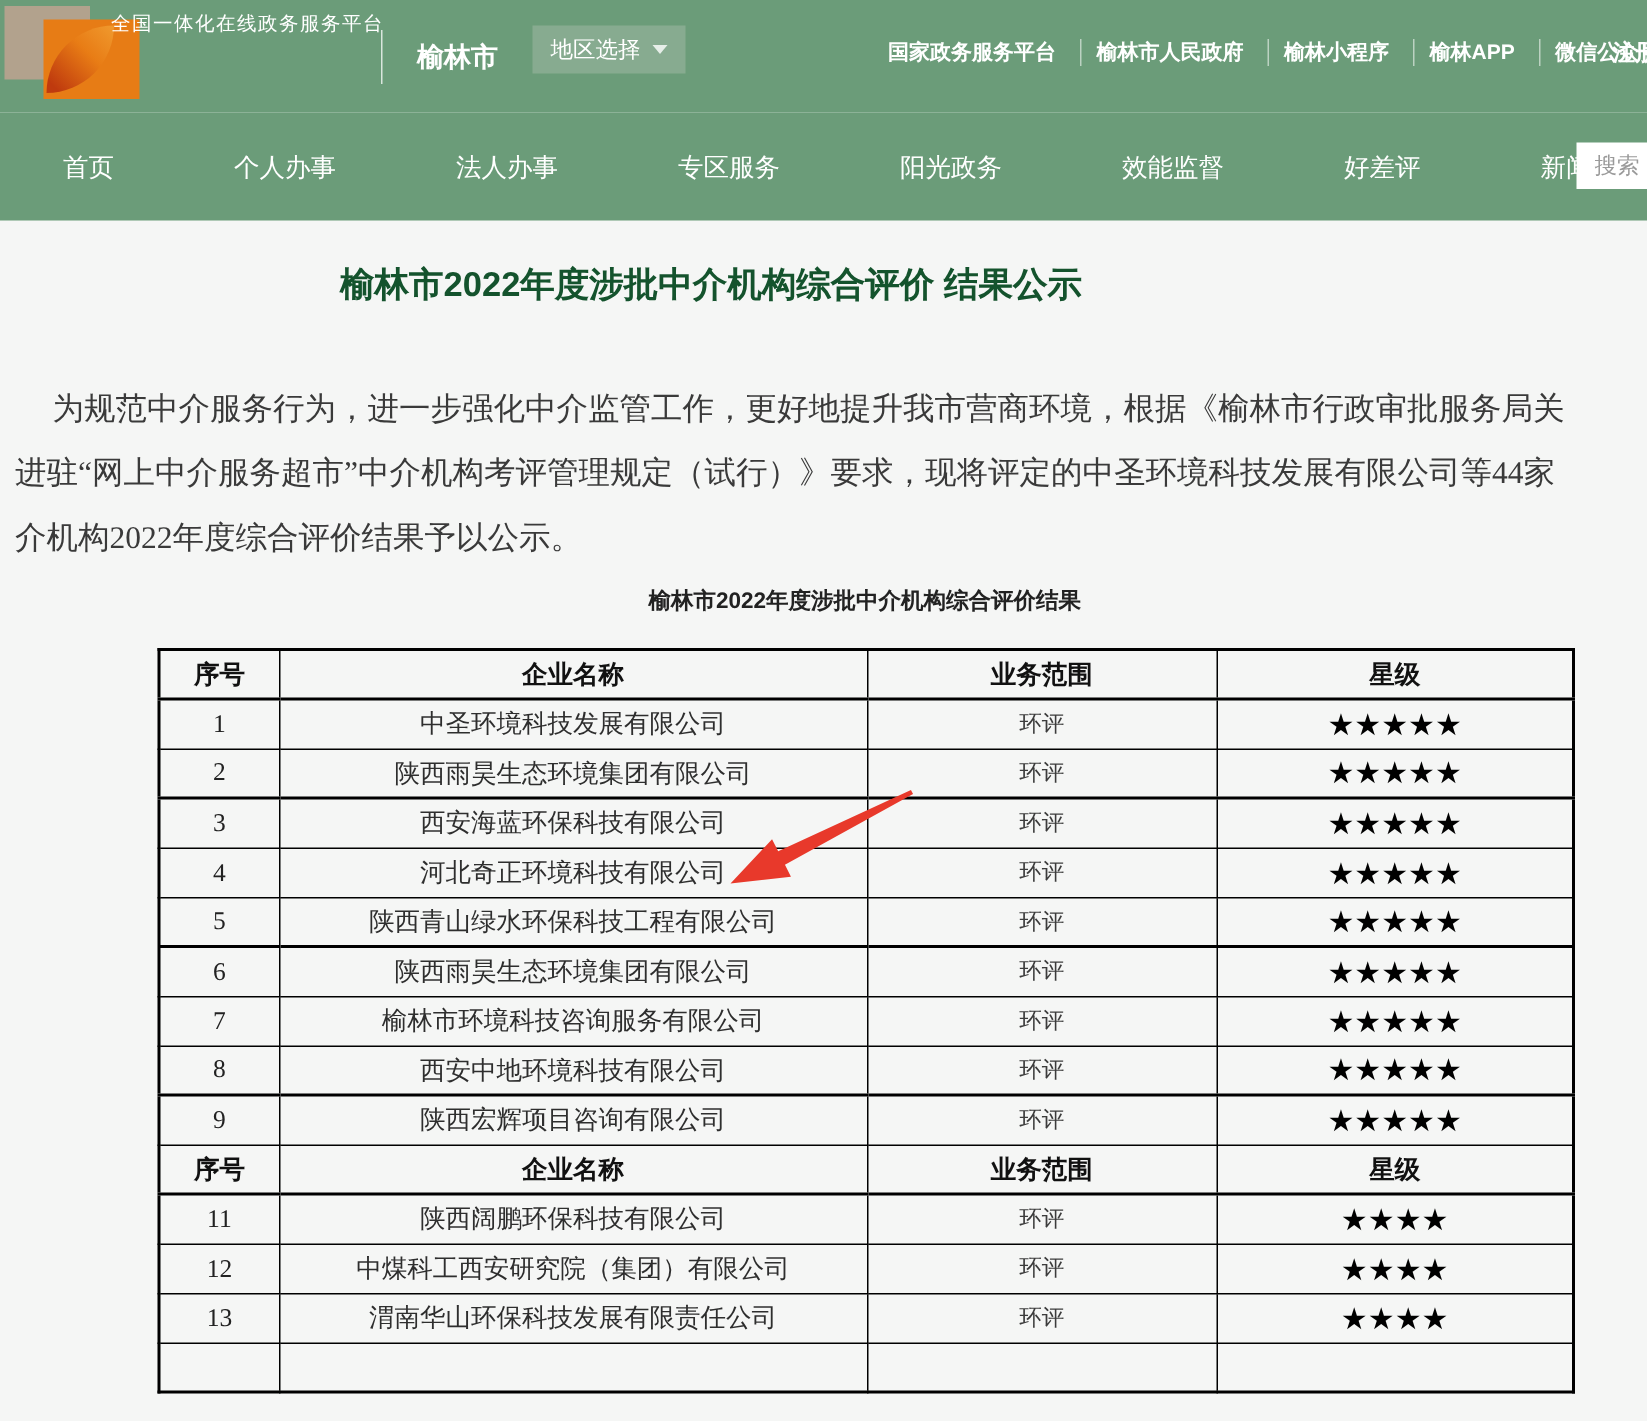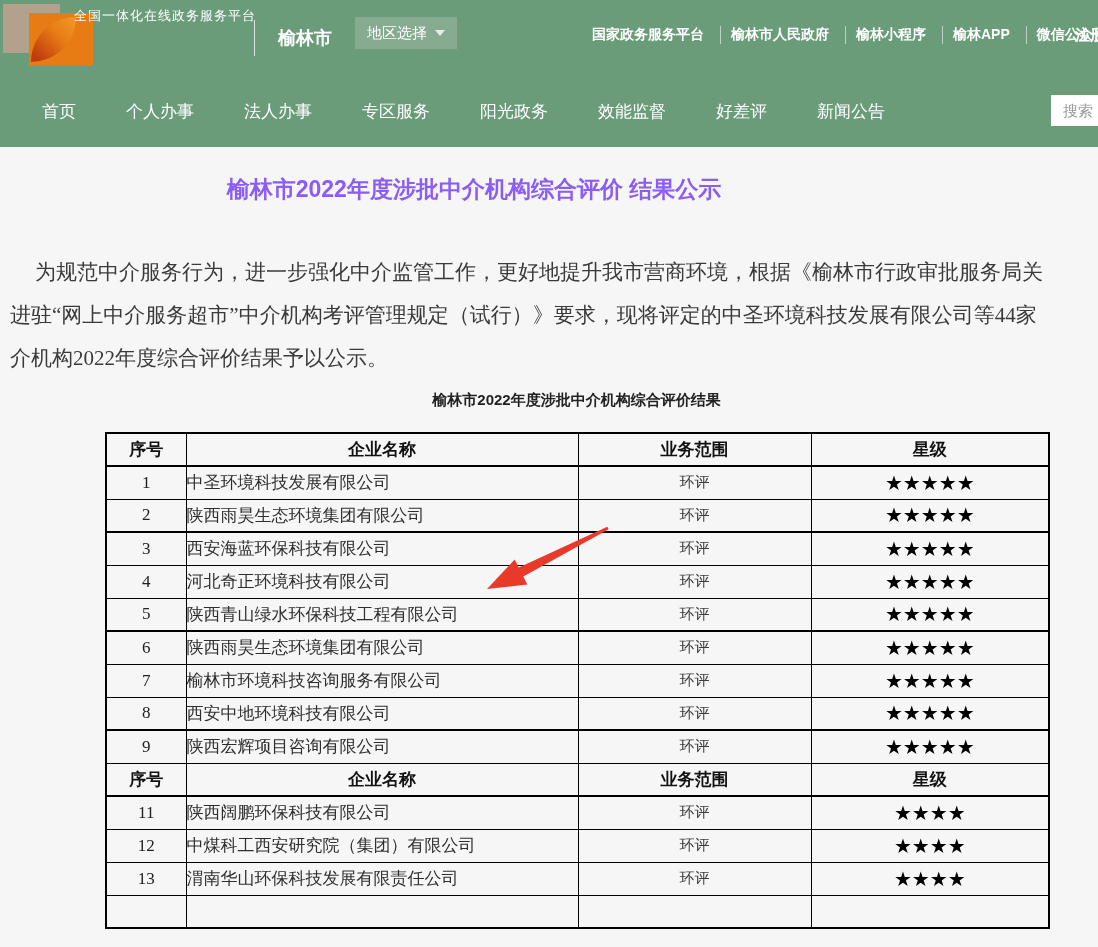--- a/index.html
+++ b/index.html
@@ -24,49 +24,49 @@
   .region-btn { position:absolute; left:355px; top:17px; height:32px; padding:0 12px; background:#87ab90;
                 color:#fff; font-size:15px; display:flex; align-items:center; gap:8px; cursor:pointer; }
   .caret-down { width:0; height:0; border-left:5px solid transparent; border-right:5px solid transparent;
                 border-top:6px solid #e6eee8; }
 
   .top-links { position:absolute; left:576px; top:26px; display:flex; align-items:center; color:#fff; font-size:14px; font-weight:bold; }
   .top-links .tlink { padding:0 16px; cursor:pointer; white-space:nowrap; }
   .top-links .tlink + .tlink { border-left:1px solid rgba(255,255,255,.55);padding-left:10px; }
   .register-link { position:absolute; left:1075px; top:26px; font-size:15px; font-weight:bold; color:#fff; white-space:nowrap; cursor:pointer; }
 
-  .nav-items { position:absolute; left:42px; top:0; height:72px; display:flex; align-items:center; gap:50px; }
+  .nav-items { position:absolute; left:42px; top:0; height:72px; display:flex; align-items:center; gap:80px; }
   .nav-item { color:#fff; font-size:17px; white-space:nowrap; cursor:pointer; }
   .search-box { position:absolute; left:1051px; top:20px; width:130px; height:31px; background:#fff; border:none; }
   .search-box input { width:100%; height:100%; border:none; outline:none; background:transparent;
                       font-size:15px; padding-left:12px; color:#444; font-family:"Liberation Sans",sans-serif; }
   .search-box input::placeholder { color:#9a9a9a; }
 
   
   .article-title { position:absolute; left:0; top:174px; width:948px; text-align:center;
-                   font-size:23px; font-weight:bold; color:#8b5cf6; }
+                   font-size:23px; font-weight:bold; color:#14532d; }
   .paragraph { position:absolute; left:10px; top:251px; width:1200px;
                font-family:"Liberation Serif", serif; font-size:21px; line-height:43px; color:#3a3a3a; }
   .paragraph .pline { white-space:nowrap; }
   .paragraph .pline.indent { text-indent:25px; }
   .table-caption { position:absolute; left:0; top:391px; width:1153px; text-align:center;
                    font-size:15px; font-weight:bold; color:#222; }
 
   
   table.eval { position:absolute; left:105px; top:432px; border-collapse:collapse;
                border:2px solid #000; table-layout:fixed; width:943px;
                font-family:"Liberation Serif", serif; background:transparent; }
   table.eval col.c-no { width:80px; }
   table.eval col.c-name { width:392px; }
   table.eval col.c-scope { width:233px; }
   table.eval col.c-star { width:238px; }
   table.eval td, table.eval th { border:1px solid #000; height:33px; padding:0; vertical-align:middle; overflow:hidden; }
   table.eval th { font-size:17px; font-weight:bold; color:#111; text-align:center; }
   td.cell-no { font-size:17px; color:#222; text-align:center; }
-  td.cell-name { font-size:17px; color:#2e2e2e; padding-left:13px; text-align:left; white-space:nowrap; }
+  td.cell-name { font-size:17px; color:#2e2e2e; padding-left:13px; text-align:center; white-space:nowrap; }
   td.cell-scope { font-size:15px; color:#3c3c3c; text-align:center; }
   td.cell-star { font-family:"DejaVu Sans", sans-serif; font-size:20px; color:#000; text-align:center; letter-spacing:0; }
   tr.thick-bottom td, tr.thick-bottom th { border-bottom:2px solid #000; }
 
   
   .arrow-overlay { position:absolute; left:0; top:0; width:1098px; height:947px; pointer-events:none; }
 </style>
 </head>
 <body>
 

